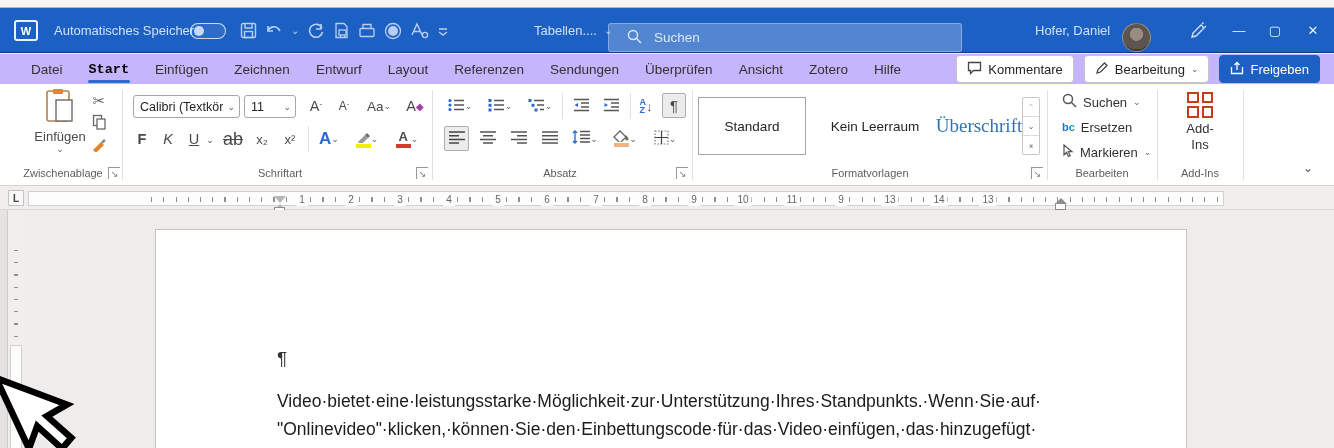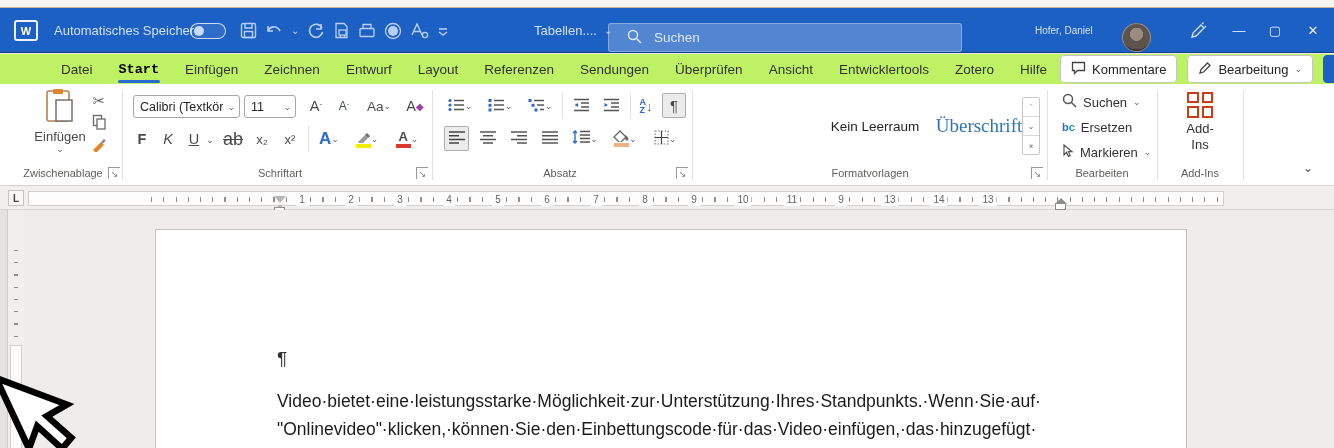--- a/index.html
+++ b/index.html
@@ -17,27 +17,27 @@
   .app-icon .box { width:24px; height:21px; border:2px solid rgba(255,255,255,.92); border-radius:3px; color:#fff; font-size:11px; font-weight:bold; display:flex; align-items:center; justify-content:center; }
   .autosave { left:54px; font-size:13px; }
   .toggle { left:190px; }
   .toggle .track { width:36px; height:16px; border:1px solid rgba(255,255,255,.75); border-radius:9px; position:relative; background:rgba(255,255,255,.08); }
   .toggle .knob { position:absolute; left:3px; top:2px; width:10px; height:10px; border-radius:50%; background:#c7d9f6; }
   .qat { position:absolute; left:240px; top:0; height:45px; display:flex; align-items:center; gap:8px; color:#b9cff2; }
   .qat svg { display:block; }
   .tb-chev { font-size:10px; color:#b9cff2; }
   .doc-title { left:534px; font-size:13px; gap:7px; }
   .searchbox { position:absolute; left:608px; top:15px; width:354px; height:29px; background:rgba(255,255,255,.24); border:1px solid rgba(255,255,255,.30); border-radius:3px; display:flex; align-items:center; padding-left:18px; gap:12px; color:#dbe8fb; font-size:13.5px; }
-  .user-name { left:1035px; font-size:10px; }
+  .user-name { left:1035px; font-size:13px; }
   .avatar { position:absolute; left:1122px; top:15px; width:29px; height:29px; border-radius:50%; background:radial-gradient(circle at 50% 38%, #9a8d80 0 30%, #5d554d 31% 70%, #3a352f 71%); border:1px solid rgba(255,255,255,.35); }
   .pen-btn { left:1188px; }
   .win-btn { position:absolute; top:0; width:34px; height:45px; display:flex; align-items:center; justify-content:center; color:#e8f0fc; font-size:13px; }
 
   
-  .tabrow { position:absolute; left:0; top:54px; width:1334px; height:30px; background:#bef264; display:flex; align-items:center;padding-left:30px; }
+  .tabrow { position:absolute; left:0; top:54px; width:1334px; height:30px; background:#c4b5fd; display:flex; align-items:center; }
   .tabs { display:flex; padding-left:18px; }
   .tab { position:relative; padding:0 13px; font-size:13.5px; color:#323130; height:30px; display:flex; align-items:center; cursor:default; }
   .tab.active { color:#000; font-weight:700;font-family:Liberation Mono, monospace; }
   .tab.active::after { content:""; position:absolute; left:12px; right:12px; bottom:1px; height:3px; background:#2a6bd2; border-radius:2px; }
   .tabrow-right { margin-left:auto; display:flex; gap:10px; padding-right:14px; align-items:center; }
   .pill { height:28px; border:1px solid #c8c6c4; border-radius:4px; background:#fff; display:flex; align-items:center; gap:6px; padding:0 10px; font-size:13px; color:#252423; }
   .pill.primary { background:#1d60c3; border-color:#1d60c3; color:#fff; }
   .chev { font-size:9px; color:#605e5c; }
 
   
@@ -190,21 +190,20 @@
       <div class="tab">Datei</div>
       <div class="tab active">Start</div>
       <div class="tab">Einfügen</div>
       <div class="tab">Zeichnen</div>
       <div class="tab">Entwurf</div>
       <div class="tab">Layout</div>
       <div class="tab">Referenzen</div>
       <div class="tab">Sendungen</div>
       <div class="tab">Überprüfen</div>
       <div class="tab">Ansicht</div>
-      <div class="tab">Entwicklertools</div>
       <div class="tab">Zotero</div>
       <div class="tab">Hilfe</div>
     </div>
     <div class="tabrow-right">
       <div class="pill">
         <span><svg width="15" height="14" viewBox="0 0 15 14" fill="none" stroke="#444" stroke-width="1.3">
               <path d="M1.5 1.5h12v8h-7l-3 3v-3h-2z"></path>
             </svg></span>
         <span>Kommentare</span>
       </div>
@@ -422,20 +421,23 @@
     <div class="icon-btn" style="left:648px; top:42px; width:34px; height:25px;">
         <span><svg width="15" height="15" viewBox="0 0 15 15" stroke="#7a7876" stroke-width="1.2" stroke-dasharray="1.6 1.6">
             <path d="M1 1h13v13H1z" fill="none"></path>
             <path d="M7.5 1v13M1 7.5h13" stroke="#444" stroke-dasharray="none"></path>
           </svg></span>
         <span class="chev">⌄</span>
       </div>
     <div class="glabel" style="left:480px; width:160px;">Absatz</div>
     <div class="launcher" style="left:676px">↘</div>
 
+    <div class="style-card selected" style="left:698px; width:108px;">
+        <span>Standard</span>
+      </div>
     <div class="style-card" style="left:812px; width:126px;">
         <span>Kein Leerraum</span>
       </div>
     <div class="style-card" style="left:938px; width:82px;">
         <span class="style-heading">Überschrift</span>
       </div>
     <div class="gallery-scroll">
       <div style="color:#b9b7b5;">⌃</div>
       <div>⌄</div>
       <div>⌅</div>

